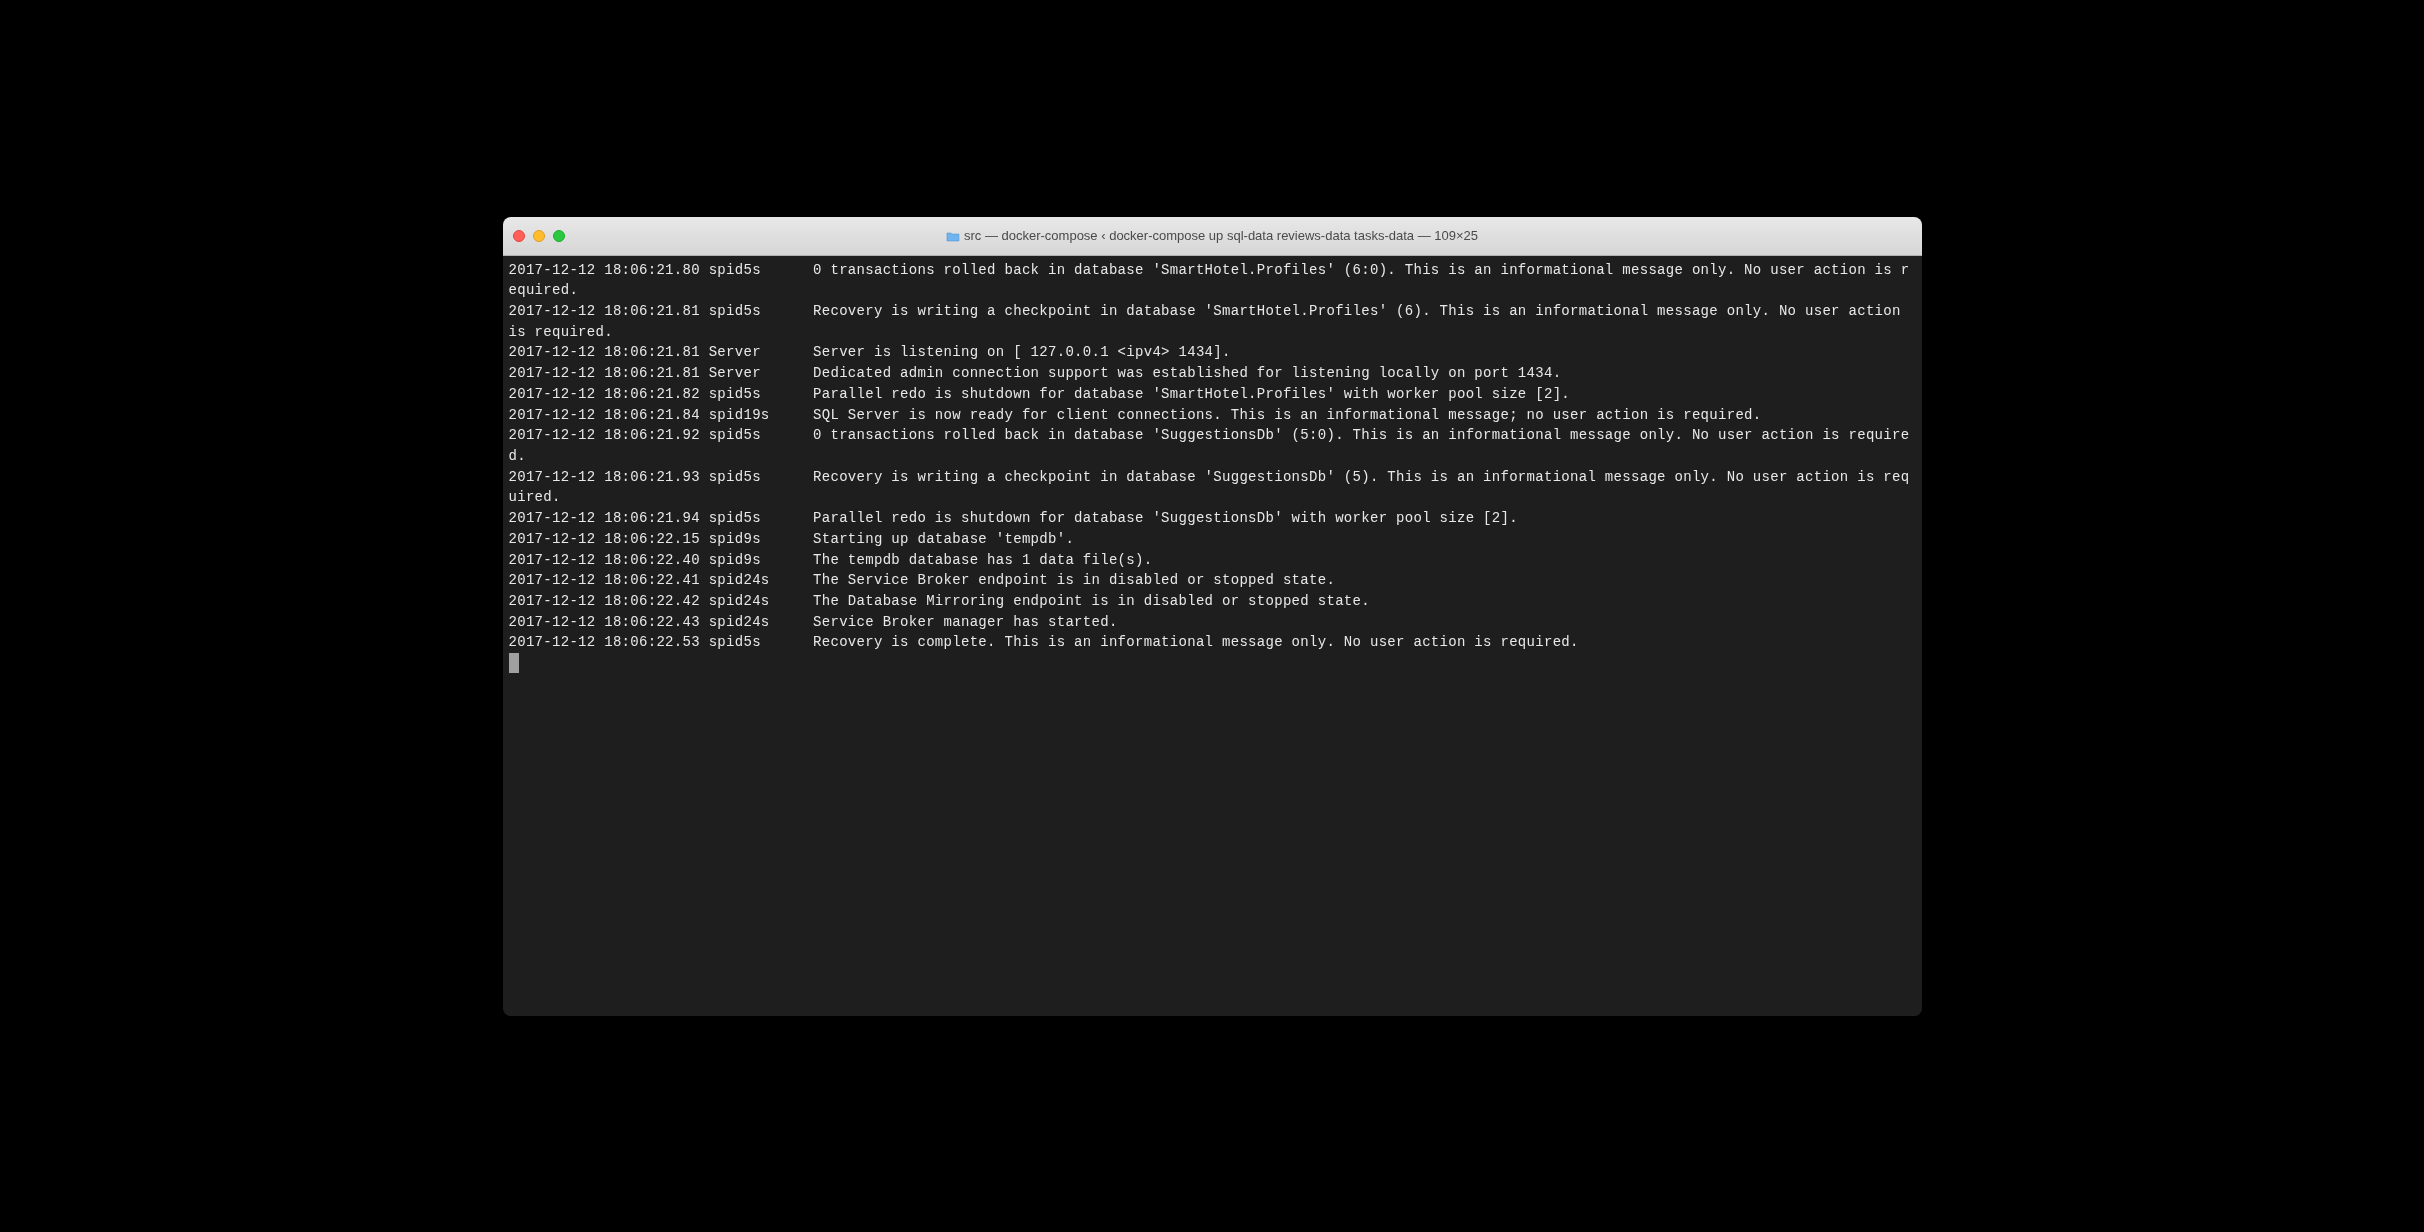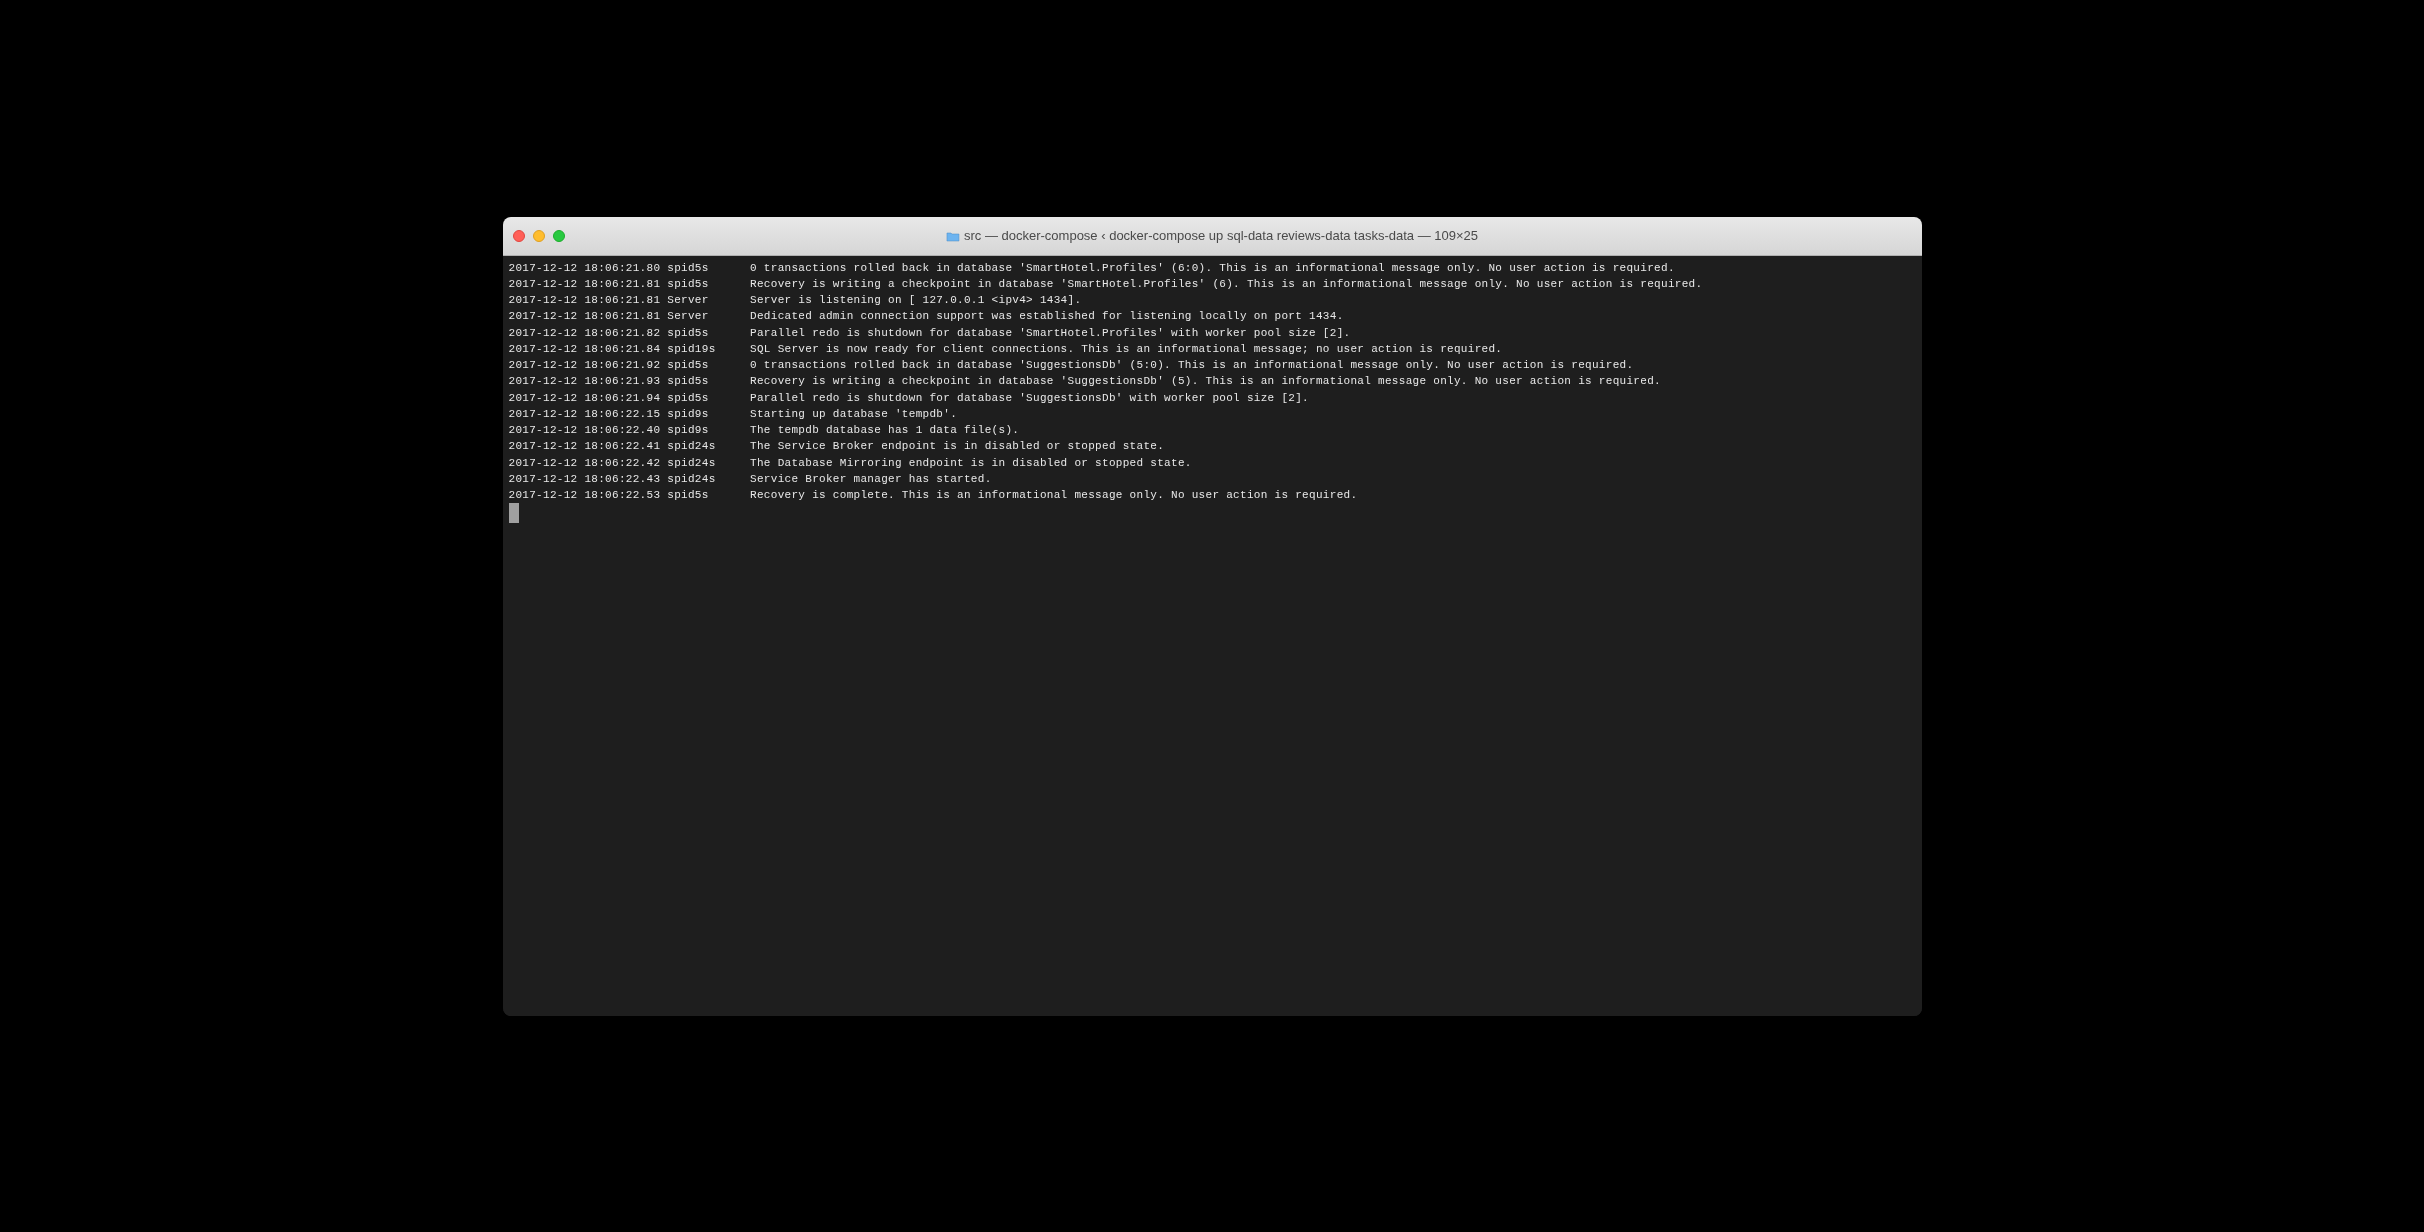--- a/index.html
+++ b/index.html
@@ -69,21 +69,21 @@
       width: 14px;
       height: 11px;
       display: inline-block;
     }
     
     .terminal-body {
       background: #1e1e1e;
       padding: 4px 6px;
       min-height: 760px;
       color: #e8e8e8;
-      font-size: 11px;
+      font-size: 14px;
       line-height: 1.48;
       font-family: "SF Mono", Menlo, Monaco, "Courier New", monospace;
       white-space: pre-wrap;
       word-break: break-all;
       letter-spacing: 0.3px;
     }
     
     .log-line {
       display: block;
     }

